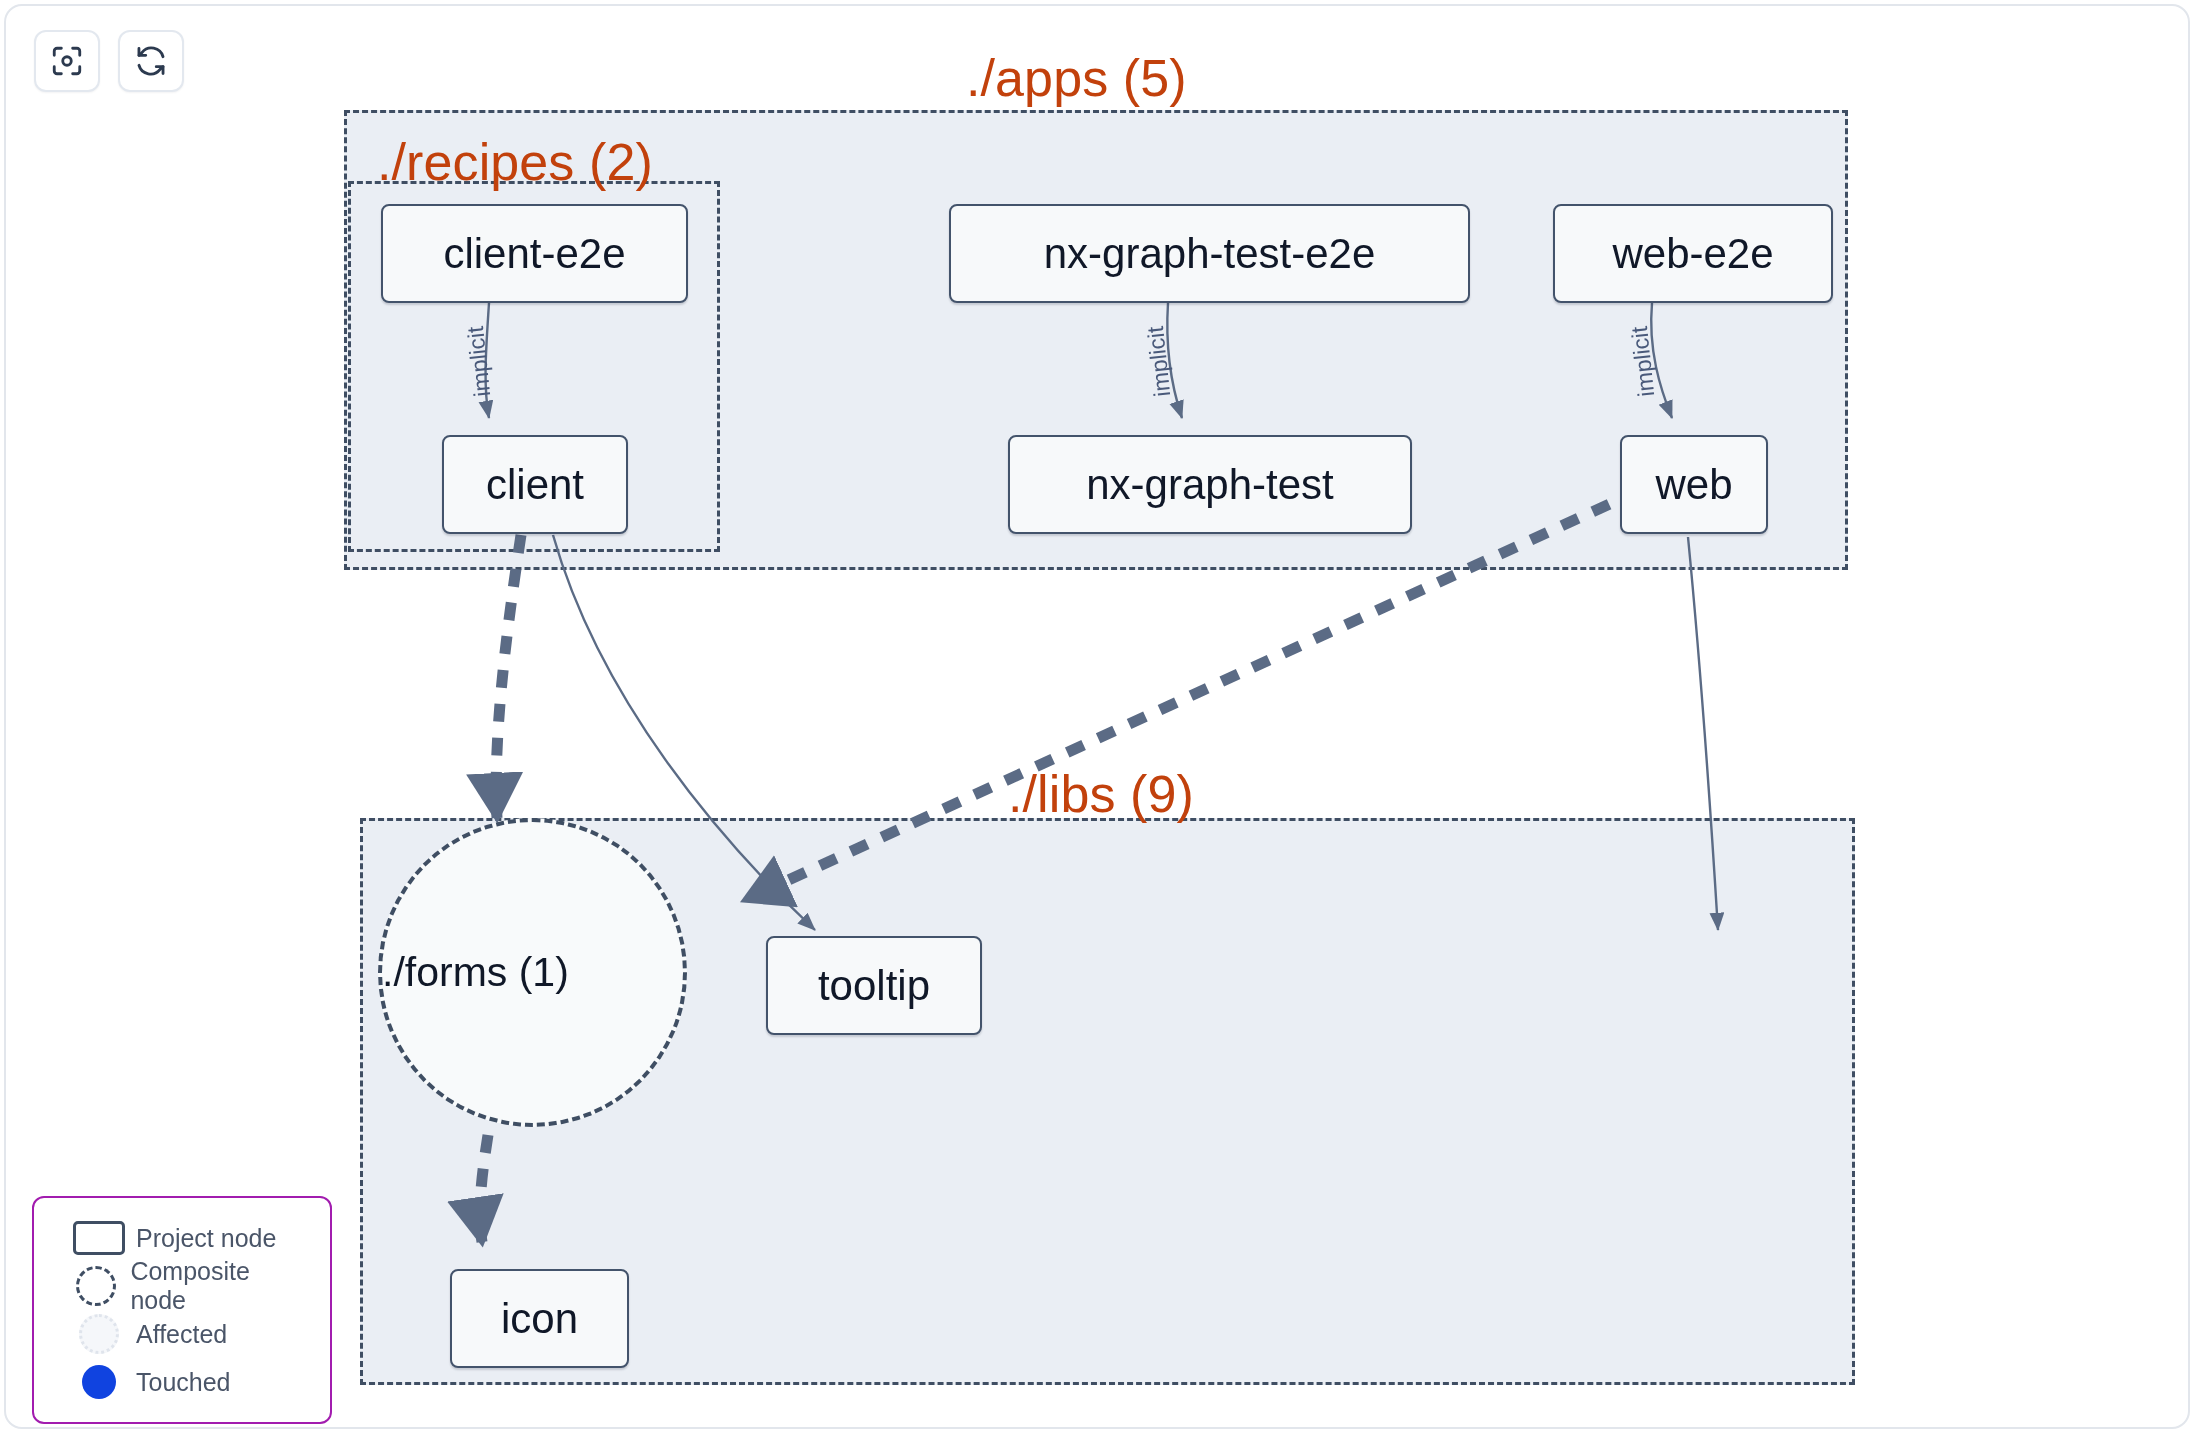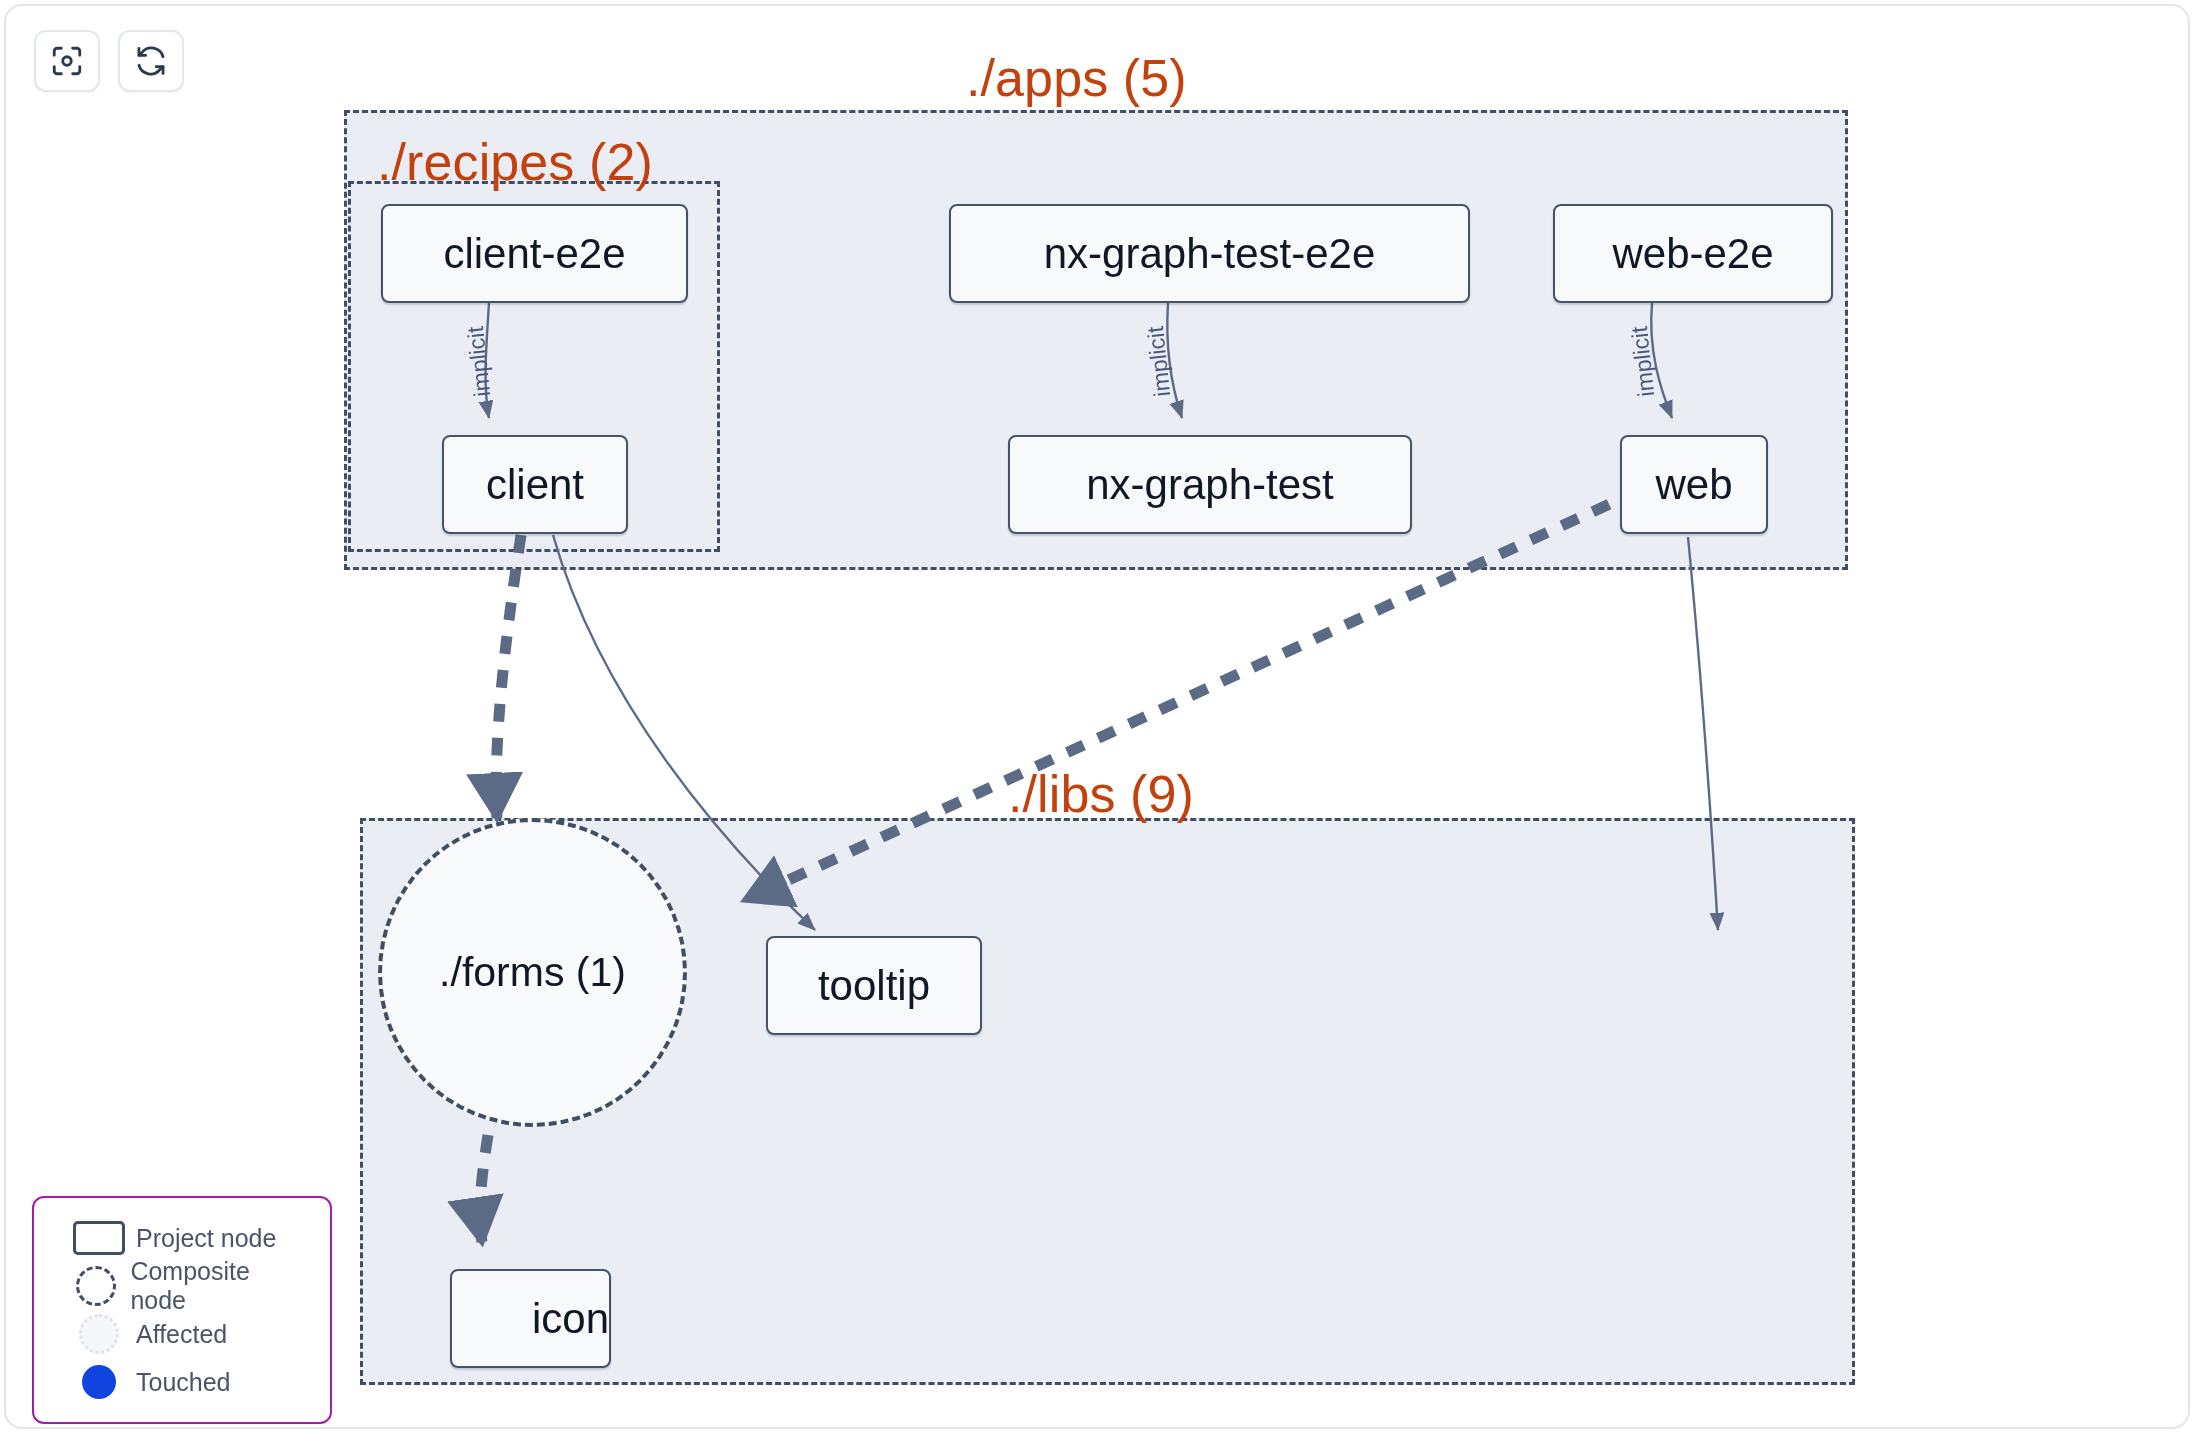--- a/index.html
+++ b/index.html
@@ -84,21 +84,21 @@
     white-space: nowrap;
     line-height: 1;
   }
 
   
   .composite {
     position: absolute;
     background: #f8fafb;
     border: 4px dashed #3f4e63;
     border-radius: 50%;
-    display: flex; align-items: center; justify-content: center;
+    display: flex; align-items: center; 
     box-sizing: border-box;
     cursor: pointer;
   }
   .composite span {
     font-size: 41px;
     color: #101828;
     white-space: nowrap;
   }
 
   
@@ -229,21 +229,21 @@
 
     <div class="composite" style="left:378px; top:818px; width:309px; height:309px;">
       <span>./forms (1)</span>
     </div>
 
     <div class="node" style="left:766px; top:936px; width:216px; height:99px;">
       <span>tooltip</span>
     </div>
 
 
-    <div class="node" style="left:450px; top:1269px; width:161px; height:99px;justify-content:flex-end;">
+    <div class="node" style="left:450px; top:1269px; width:179px; height:99px;">
       <span>icon</span>
     </div>
   </div>
 
   <div class="legend">
     <div class="legend-row">
       <div class="legend-sym">
           <div class="sym-rect"></div>
         </div>
       <div class="legend-label">Project node</div>

